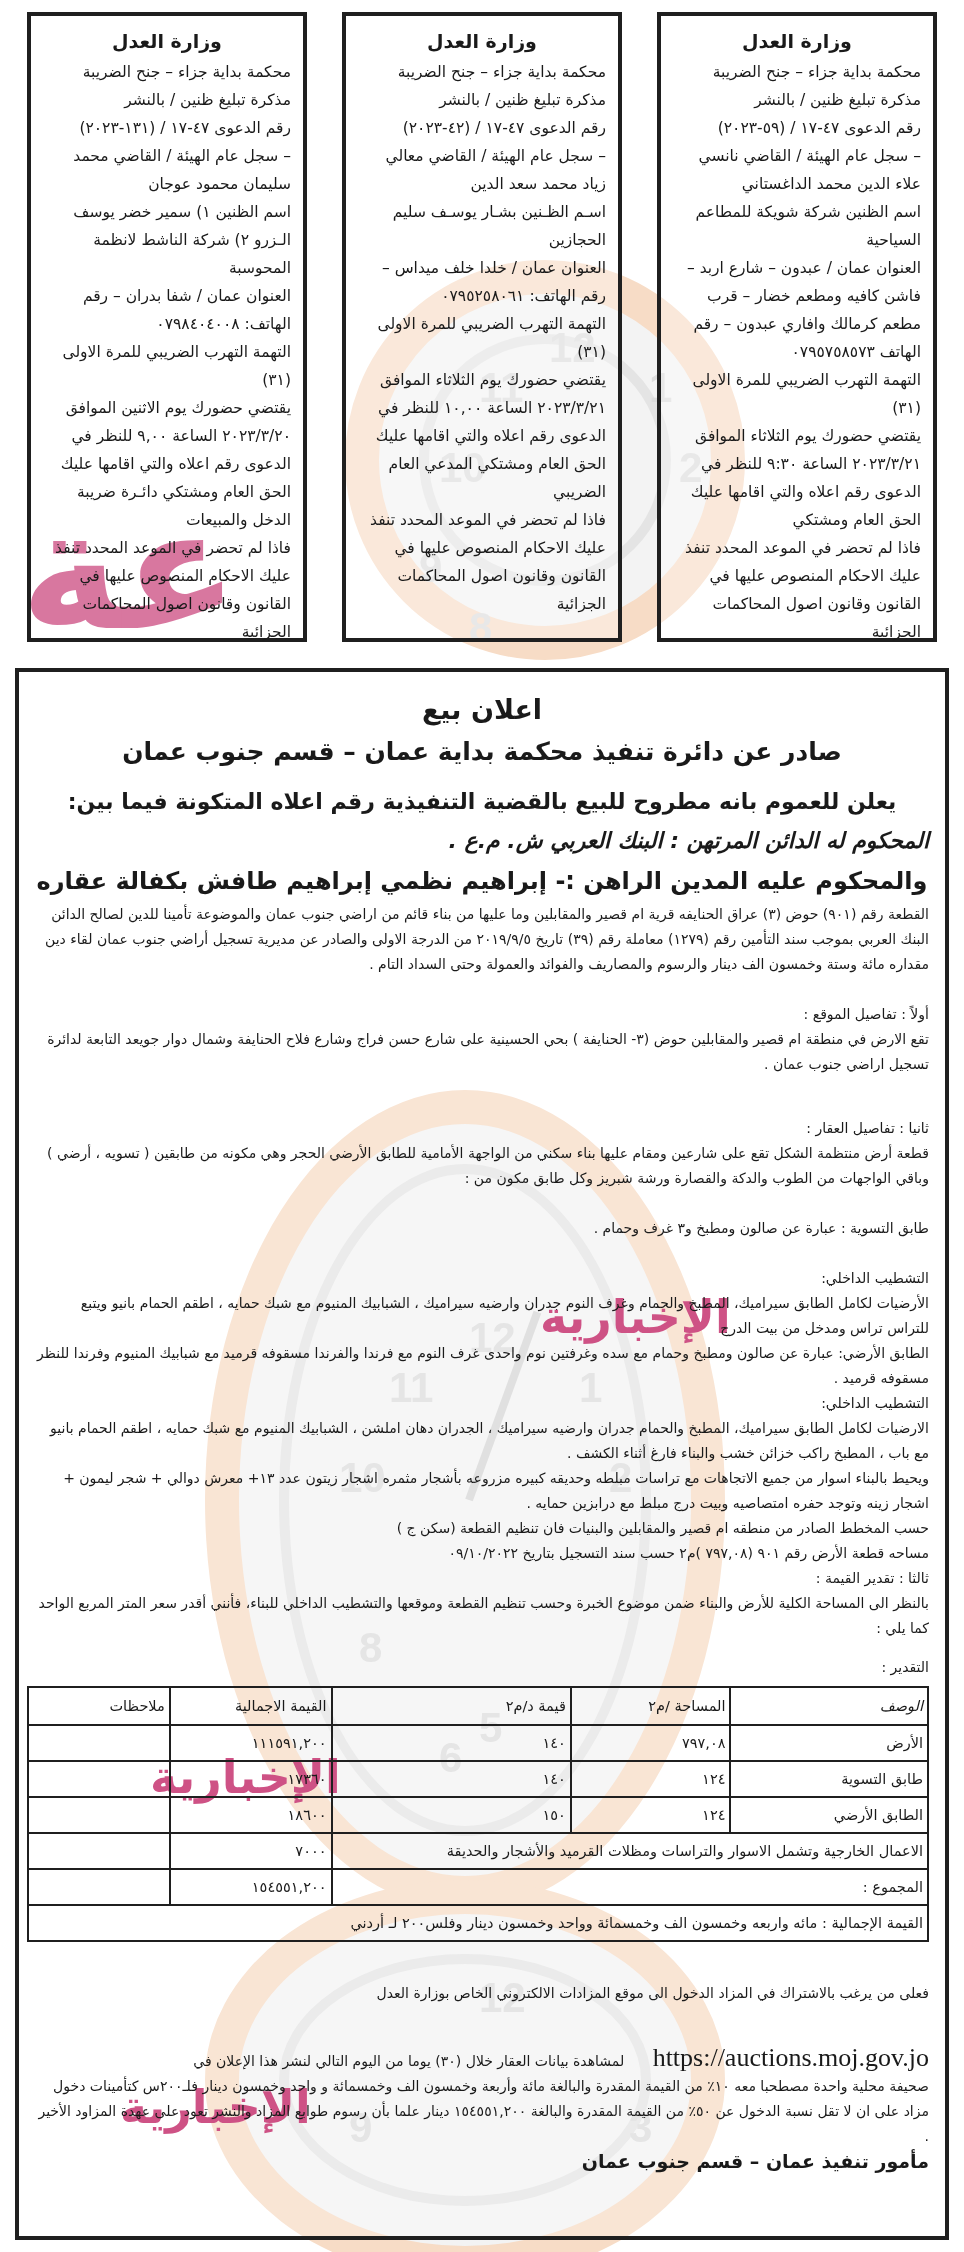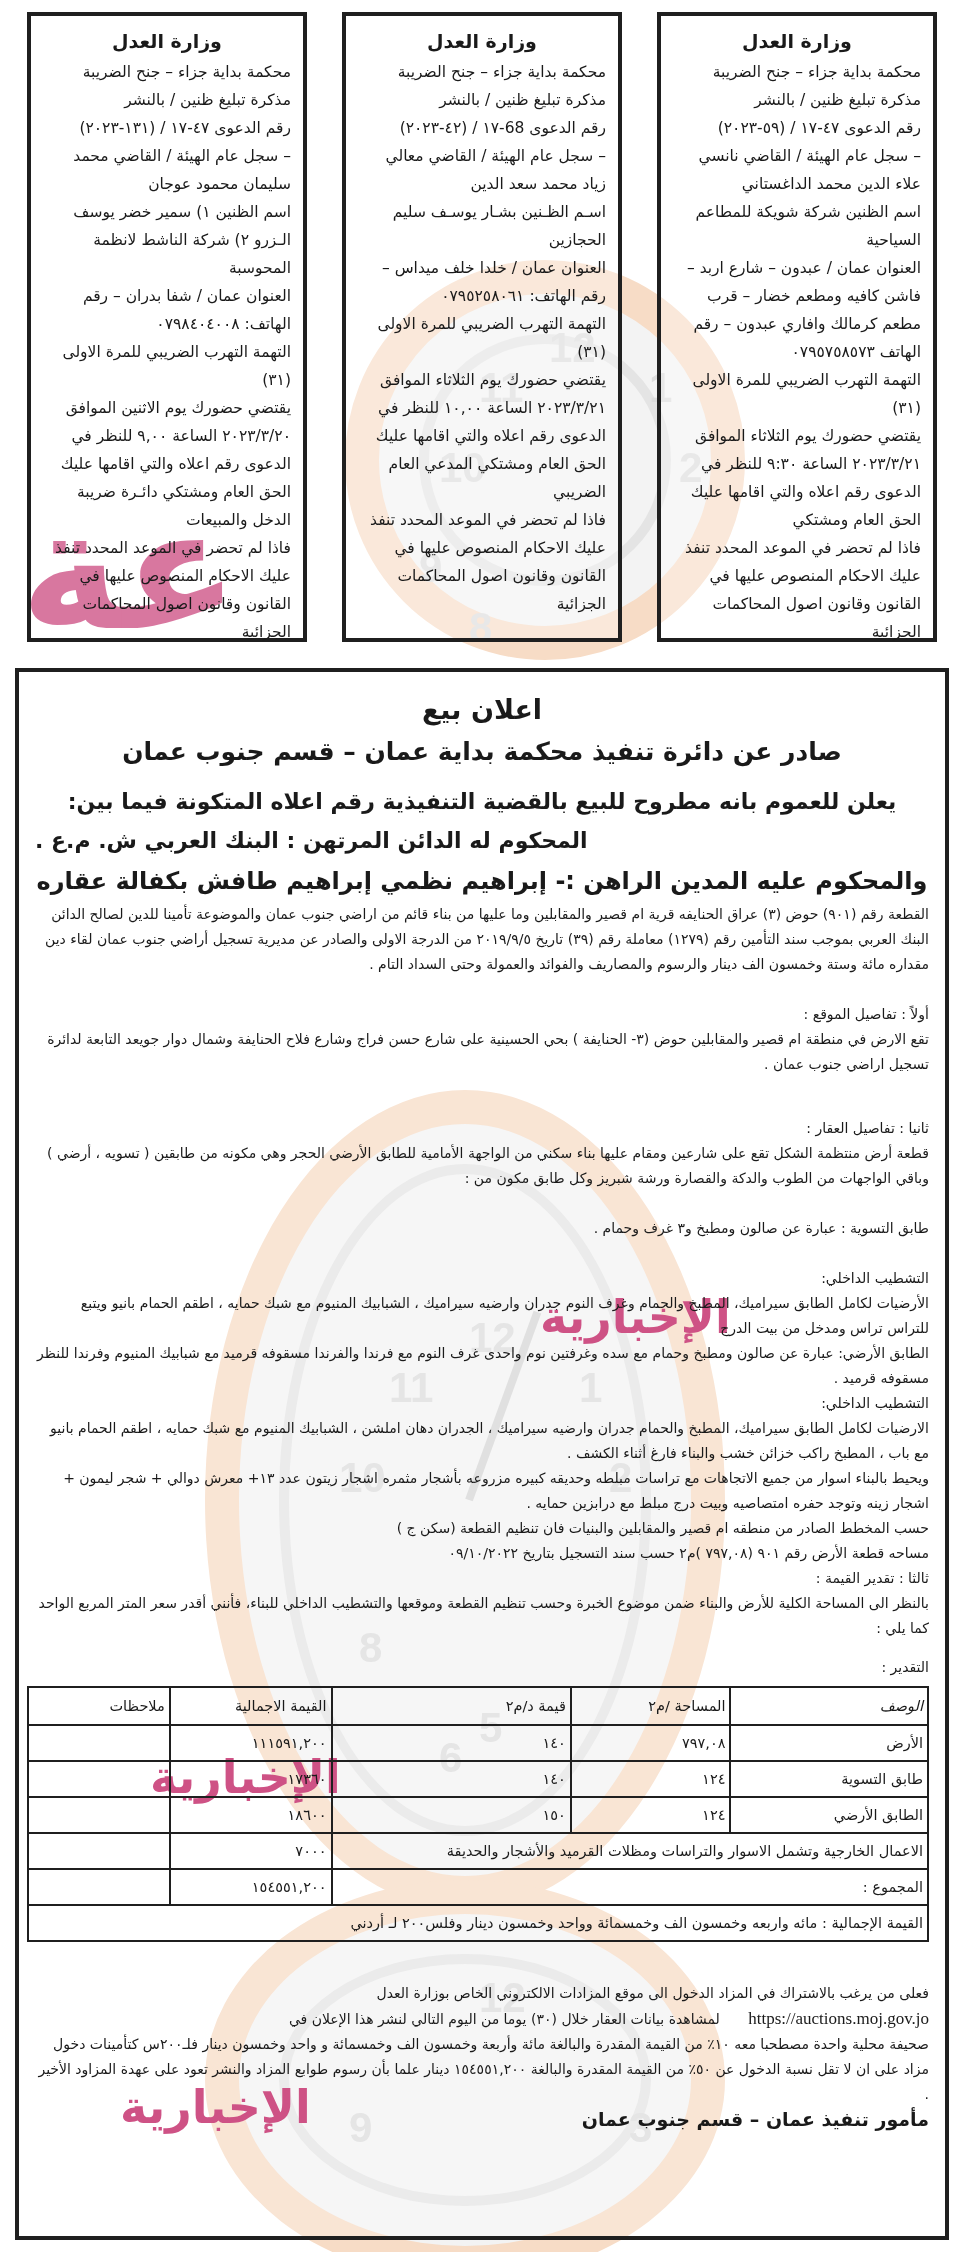--- a/index.html
+++ b/index.html
@@ -30,21 +30,21 @@
 
   
   .ad {
     position: absolute; top: 668px; left: 15px; width: 934px; height: 1572px; z-index: 1;
     border: 4px solid #1f1f1f; padding: 12px 16px 0 16px; text-align: right;
     background: rgba(255,255,255,0.25);
   }
   .ad .hd1 { text-align: center; font-weight: bold; font-size: 27px; line-height: 40px; margin-top: 6px; }
   .ad .hd2 { text-align: center; font-weight: bold; font-size: 25px; line-height: 44px; }
   .ad .hd3 { text-align: center; font-weight: bold; font-size: 22px; line-height: 40px; margin-top: 8px; }
-  .ad .hd4 { text-align: left; font-weight: bold; font-size: 22px; line-height: 38px; }
+  .ad .hd4 { text-align: right; font-weight: bold; font-size: 22px; line-height: 38px; font-style: italic; }
   .ad .hd5 { text-align: center; font-weight: bold; font-size: 24px; line-height: 42px; }
   .ad .body { font-family: "DejaVu Sans", sans-serif; font-size: 14px; line-height: 25px; }
   .ad .body p { margin: 0; }
   .ad .gap { height: 25px; }
   .ad .gap2 { height: 14px; }
 
   table.valuation {
     width: 902px; border-collapse: collapse; margin-top: 6px; direction: rtl;
     font-size: 14.5px;
   }
@@ -52,21 +52,21 @@
     border: 2px solid #1f1f1f; height: 36px; padding: 0 4px; font-weight: normal; text-align: right; vertical-align: middle;
   }
   table.valuation th { height: 38px; }
   .c-desc { width: 198px; font-style: italic; }
   .c-area { width: 160px; }
   .c-price { width: 240px; }
   .c-total { width: 162px; }
   .c-notes { width: 142px; }
   .num { font-family: "DejaVu Sans", sans-serif; }
 
-  .url { font-family: "Liberation Serif", serif; font-size: 17px; direction: ltr; unicode-bidi: embed; display: inline-block; padding-left: 24px; }
+  .url { font-family: "Liberation Serif", serif; font-size: 26px; direction: ltr; unicode-bidi: embed; display: inline-block; padding-left: 24px; margin-top: 39px; }
   .signature { font-weight: bold; font-size: 19px; margin-top: 18px; }
 </style>
 </head>
 <body>
 
 <div class="wm-layer">
   <div class="wm-text" style="top:470px; left:20px; font-size:170px; opacity:0.9;">ﻋﺔ</div>
   <div class="wm-clock" style="left:345px; top:260px; width:400px; height:400px;">
     <div class="inner"></div>
     <span class="num" style="left:170px; top:30px;">12</span>
@@ -111,21 +111,21 @@
     <p>العنوان عمان / عبدون – شارع اربد – فاشن كافيه ومطعم خضار – قرب مطعم كرمالك وافاري عبدون – رقم الهاتف ٠٧٩٥٧٥٨٥٧٣</p>
     <p>التهمة التهرب الضريبي للمرة الاولى (٣١)</p>
     <p>يقتضي حضورك يوم الثلاثاء الموافق ٢٠٢٣/٣/٢١ الساعة ٩:٣٠ للنظر في الدعوى رقم اعلاه والتي اقامها عليك الحق العام ومشتكي</p>
     <p>فاذا لم تحضر في الموعد المحدد تنفذ عليك الاحكام المنصوص عليها في القانون وقانون اصول المحاكمات الجزائية</p>
   </article>
 
   <article class="notice n-mid">
     <h2>وزارة العدل</h2>
     <p>محكمة بداية جزاء – جنح الضريبة</p>
     <p>مذكرة تبليغ ظنين / بالنشر</p>
-    <p>رقم الدعوى 68-١٧ / (٤٢-٢٠٢٣)</p>
+    <p>رقم الدعوى ٤٧-١٧ / (٤٢-٢٠٢٣)</p>
     <p>– سجل عام الهيئة / القاضي معالي زياد محمد سعد الدين</p>
     <p>اسـم الظـنين بشـار يوسـف سليم الحجازين</p>
     <p>العنوان عمان / خلدا خلف ميداس – رقم الهاتف: ٠٧٩٥٢٥٨٠٦١</p>
     <p>التهمة التهرب الضريبي للمرة الاولى (٣١)</p>
     <p>يقتضي حضورك يوم الثلاثاء الموافق ٢٠٢٣/٣/٢١ الساعة ١٠,٠٠ للنظر في الدعوى رقم اعلاه والتي اقامها عليك الحق العام ومشتكي المدعي العام الضريبي</p>
     <p>فاذا لم تحضر في الموعد المحدد تنفذ عليك الاحكام المنصوص عليها في القانون وقانون اصول المحاكمات الجزائية</p>
   </article>
 
   <article class="notice n-left">
     <h2>وزارة العدل</h2>

